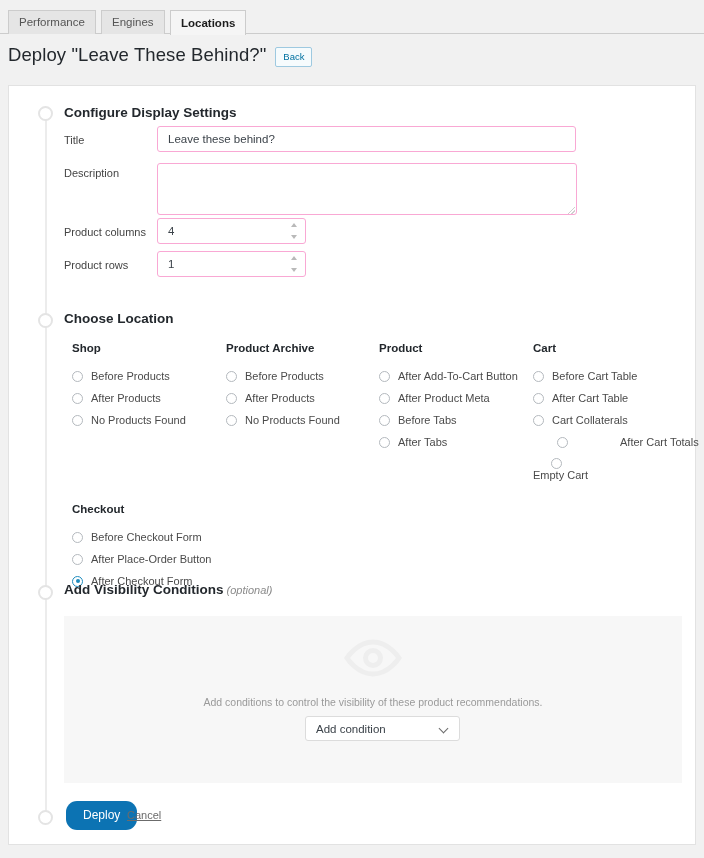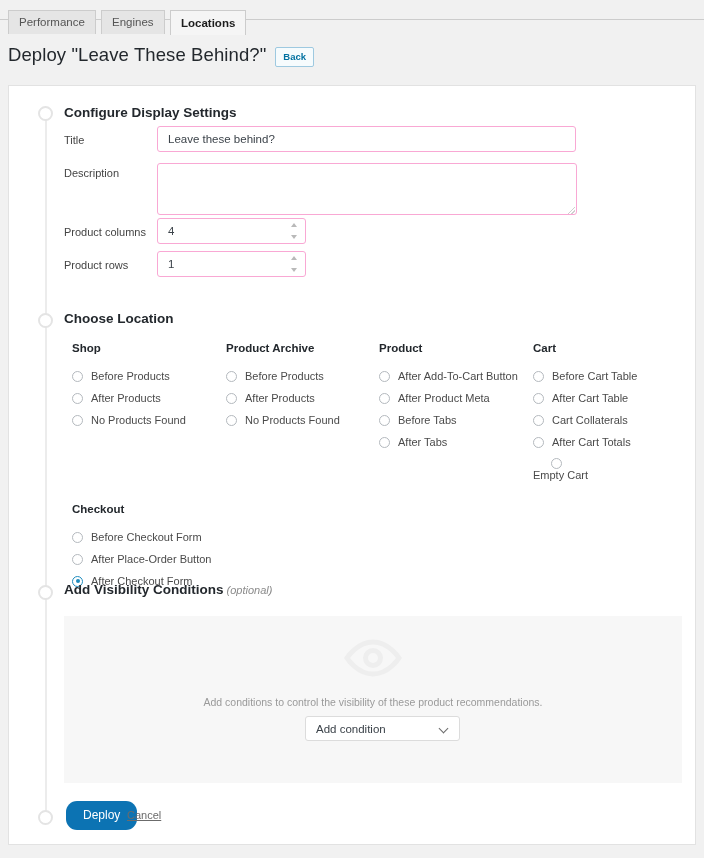--- a/index.html
+++ b/index.html
@@ -7,40 +7,40 @@
     margin: 0; padding: 0;
     width: 704px; height: 858px;
     background: #f1f1f1;
     font-family: "Liberation Sans", sans-serif;
     -webkit-font-smoothing: antialiased;
   }
   .page { position: relative; width: 704px; height: 858px; overflow: hidden; }
 
   
   .tabbar {
-    position: absolute; left: 0; top: 0; width: 704px; height: 20px;
+    position: absolute; left: 0; top: 0; width: 704px; height: 34px;
     border-bottom: 1px solid #ccc; background: #f1f1f1;
   }
   .tab {
     position: absolute; top: 10px; height: 24px;
     border: 1px solid #ccc; border-bottom: none;
     background: #e5e5e5; color: #555;
     font-size: 11.5px; line-height: 23px;
     padding: 0 10px; cursor: pointer; white-space: nowrap;
   }
   .tab.active {
     background: #f5f5f5; color: #1d1d1d; font-weight: bold;
     border-color: #ccc; top: 10px; height: 25px; line-height: 24px;
   }
 
   
   .titlerow { position: absolute; left: 8px; top: 44px; display: flex; align-items: center; gap: 9px; }
   .pagetitle { font-size: 18.5px; color: #23282d; font-weight: normal; letter-spacing: .1px; }
   .backbtn {
-    font-size: 9.5px; font-weight: bold; color: #0071a1;
+    font-size: 9.5px; font-weight: normal; color: #0071a1;
     border: 1px solid #9ec9e0; background: #f6fbfd;
     border-radius: 2px; padding: 3px 7px 4px 7px; cursor: pointer;
     position: relative; top: 2px;
   }
 
   
   .card {
     position: absolute; left: 8px; top: 85px;
     width: 688px; height: 760px;
     background: #fff; border: 1px solid #e2e2e2;
@@ -230,21 +230,21 @@
           <span class="radio-label">Before Cart Table</span>
         </div>
         <div class="radio-row" style="left: 524px; top: 306px;">
           <span class="radio"></span>
           <span class="radio-label">After Cart Table</span>
         </div>
         <div class="radio-row" style="left: 524px; top: 328px;">
           <span class="radio"></span>
           <span class="radio-label">Cart Collaterals</span>
         </div>
-        <div class="radio-row" style="left: 524px; top: 350px;">
+        <div class="radio-row" style="left: 548px; top: 350px; gap: 44px;">
           <span class="radio"></span>
           <span class="radio-label">After Cart Totals</span>
         </div>
         <div class="radio-row" style="left: 524px; top: 372px; flex-direction: column;">
           <span class="radio"></span>
           <span class="radio-label">Empty Cart</span>
         </div>
         <div class="col-h" style="left: 63px; top: 417px;">Checkout</div>
         <div class="radio-row" style="left: 63px; top: 445px;">
           <span class="radio"></span>

